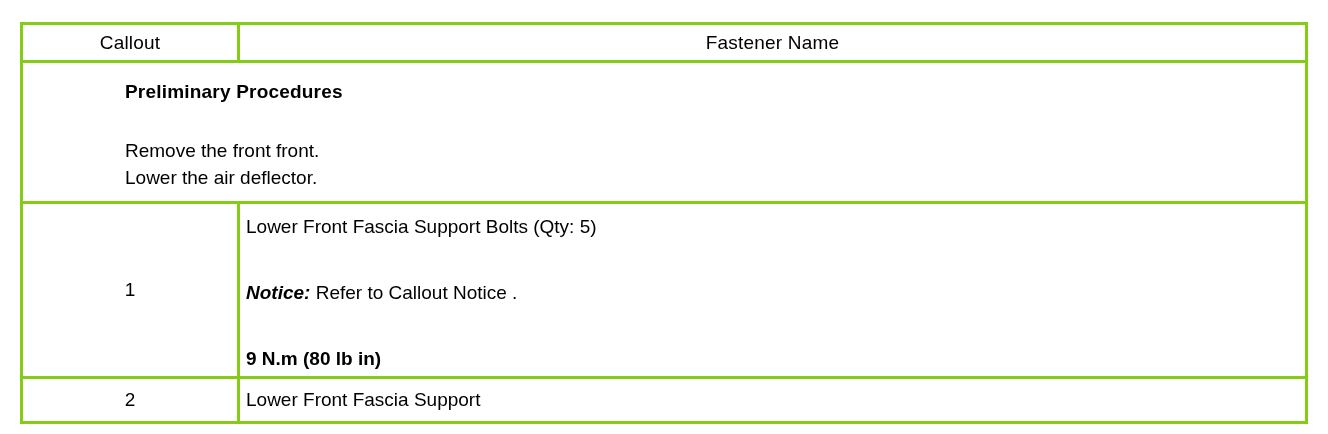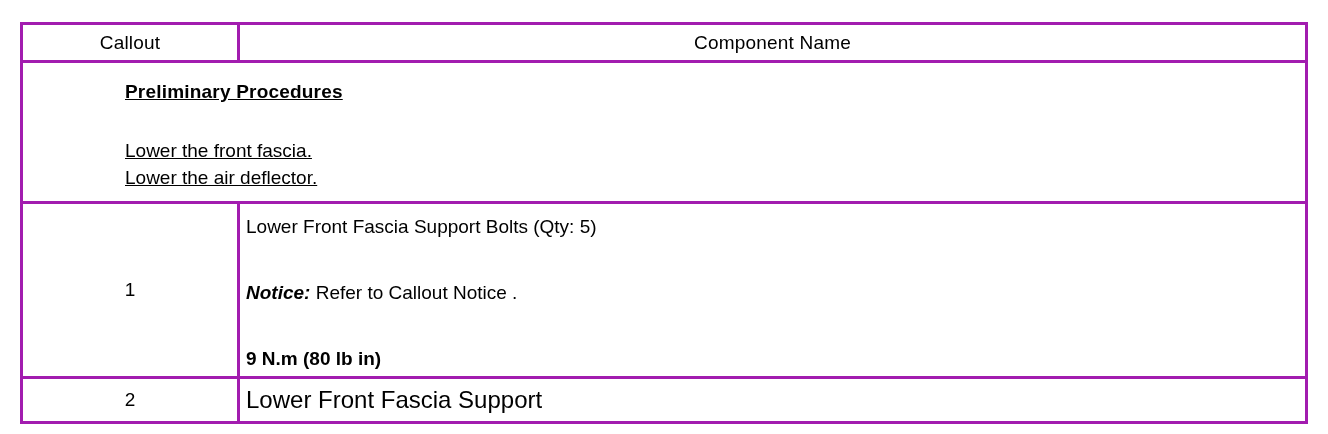--- a/index.html
+++ b/index.html
@@ -31,21 +31,21 @@
 
   table.component-table {
     border-collapse: collapse;
     table-layout: fixed;
     width: 1285px;
     background: #ffffff;
   }
 
   table.component-table td,
   table.component-table th {
-    border: 3px solid #a21caf;
+    border: 3px solid #84cc16;
     padding: 0;
     background: #ffffff;
     vertical-align: middle;
     font-weight: normal;
   }
 
   
   col.col-callout { width: 217px; }
   col.col-name    { width: 1068px; }
 
@@ -58,21 +58,20 @@
     height: 35px;
     line-height: 35px;
     white-space: nowrap;
   }
 
   
   .prelim-cell {
     height: 138px;
     padding: 0;
     vertical-align: top;
-    text-decoration: underline;
   }
   .prelim-inner {
     padding: 11px 0 0 102px;
     font-size: 19px;
     line-height: 1.0;
   }
   .prelim-title {
     font-weight: bold;
     font-size: 19px;
     letter-spacing: 0.2px;
@@ -112,47 +111,47 @@
   .detail-bold { font-weight: bold; font-style: italic; }
   .torque { font-weight: bold; }
 
   
   .name-cell {
     vertical-align: middle;
     height: 42px;
   }
   .name-inner {
     padding: 0 0 0 6px;
-    font-size: 24px;
+    font-size: 19px;
     line-height: 1.1;
     white-space: nowrap;
   }
 </style>
 </head>
 <body>
 
 <div class="page">
   <div class="table-wrap">
     <table class="component-table">
       <colgroup>
         <col class="col-callout">
         <col class="col-name">
       </colgroup>
       <tbody>
 
         <tr>
           <td class="hdr-cell">Callout</td>
-          <td class="hdr-cell">Component Name</td>
+          <td class="hdr-cell">Fastener Name</td>
         </tr>
 
         <tr>
           <td class="prelim-cell" colspan="2">
             <div class="prelim-inner">
               <div class="prelim-title">Preliminary Procedures</div>
-              <div class="prelim-line">Lower the front fascia.</div>
+              <div class="prelim-line">Remove the front front.</div>
               <div class="prelim-line">Lower the air deflector.</div>
             </div>
           </td>
         </tr>
 
         <tr>
           <td class="callout-cell">1</td>
           <td class="detail-cell">
             <div class="detail-inner">
               <div class="detail-para">Lower Front Fascia Support Bolts (Qty: 5)</div>

